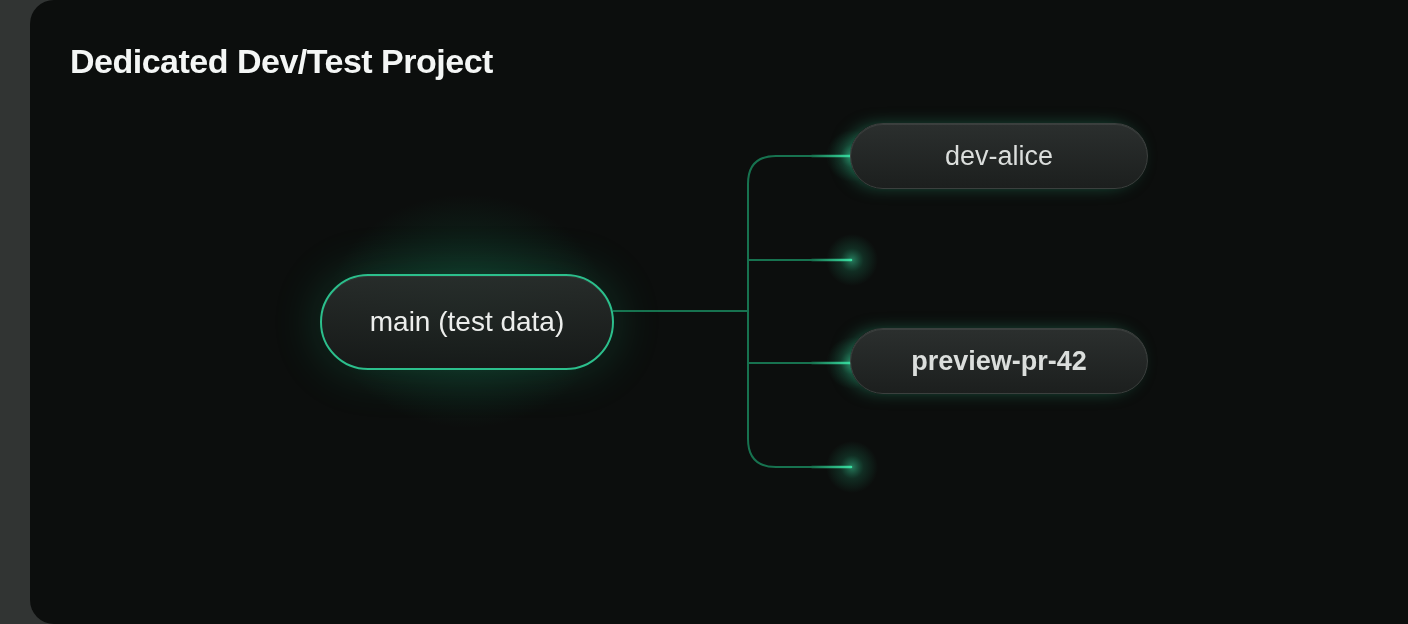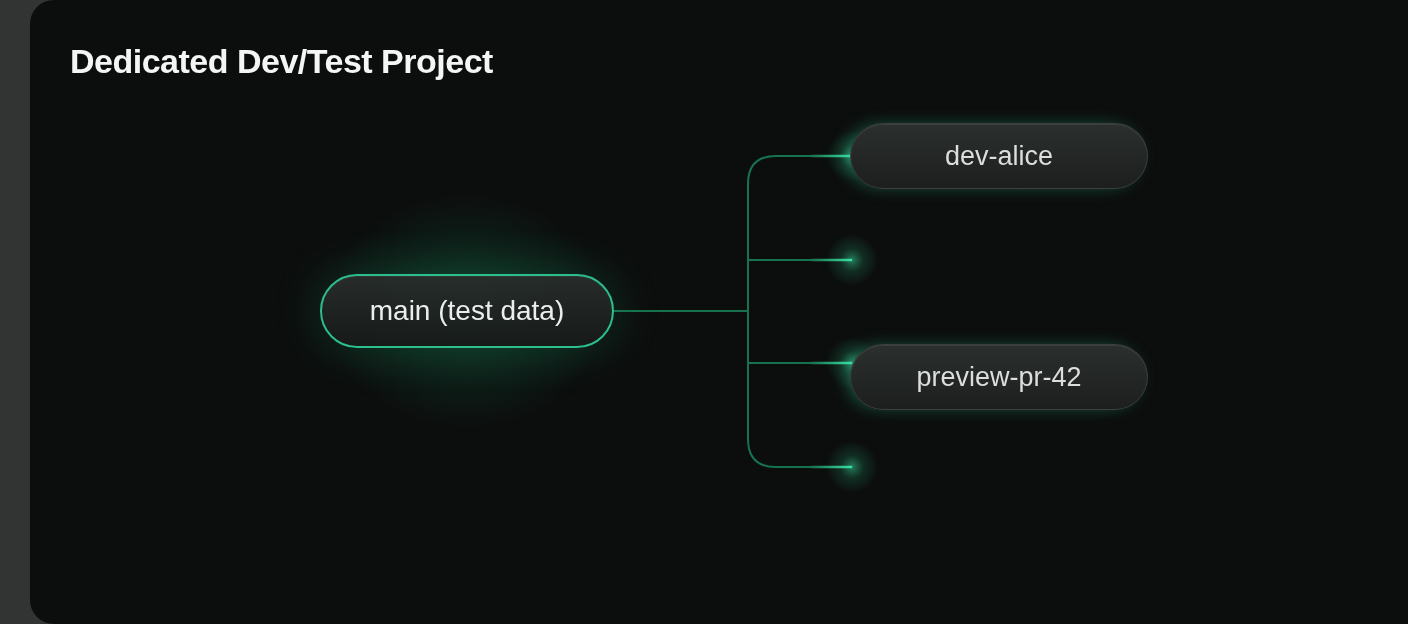--- a/index.html
+++ b/index.html
@@ -45,40 +45,40 @@
     display: flex;
     align-items: center;
     justify-content: center;
     border-radius: 999px;
     white-space: nowrap;
   }
   .node-root {
     left: 290px;
     top: 274px;
     width: 294px;
-    height: 74px;
+    height: 96px;
     background: linear-gradient(180deg, rgba(41,46,44,0.92), rgba(23,26,25,0.92));
     border: 2px solid #2cbf8c;
     box-shadow: 0 0 46px 4px rgba(30,175,118,0.20), inset 0 1px 0 rgba(255,255,255,0.05);
     color: #eceeec;
     font-size: 28px;
   }
   .node-branch {
     left: 820px;
     width: 298px;
     height: 66px;
     background: linear-gradient(180deg, #2b2f2e, #1c1f1e);
     border: 1px solid #3b403e;
     box-shadow: -6px 0 18px -5px rgba(52,214,156,0.50), inset 0 1px 0 rgba(255,255,255,0.08);
     color: #dbdedc;
     font-size: 27px;
   }
   .node-branch.b0 { top: 123px; }
   .node-branch.b1 { top: 227px; }
-  .node-branch.b2 { top: 344px; }
+  .node-branch.b2 { top: 328px; font-weight: bold; }
   .node-branch.b3 { top: 434px; }
   .node-label { pointer-events: none; }
 </style>
 </head>
 <body>
 
 <div class="card">
 
   <h1 class="title">Dedicated Dev/Test Project</h1>
 

